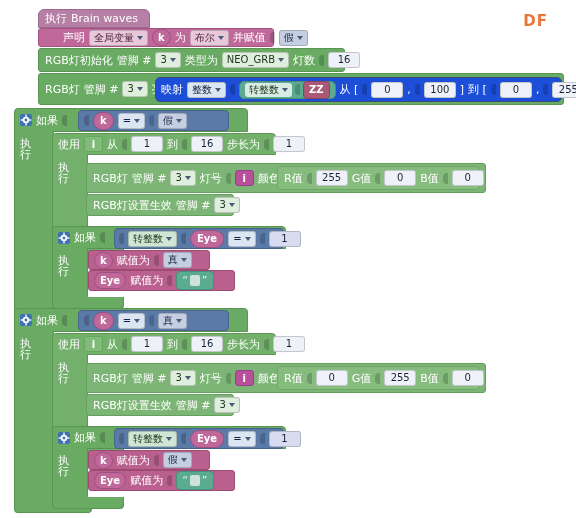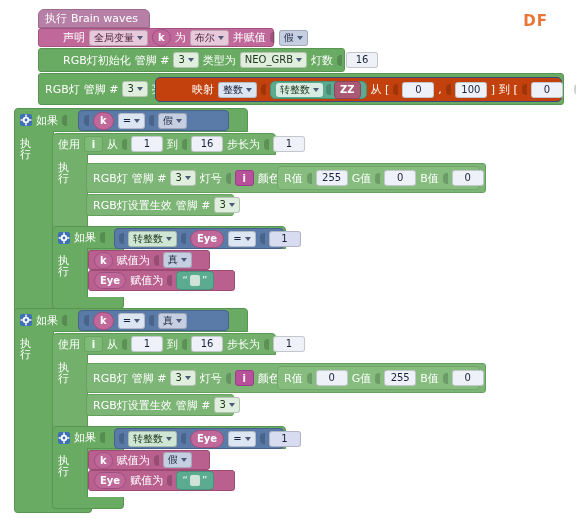--- a/index.html
+++ b/index.html
@@ -17,21 +17,21 @@
   .row{display:flex;align-items:center;gap:4px;white-space:nowrap;height:100%;}
   .lbl{color:#fff;line-height:1;}
 
   
   .c-hat{background:#b57fa6;border:1px solid #9c6a8e;}
   .c-var{background:#c0689a;border:1px solid #a4527f;}
   .c-varD{background:#b9608f;border:1px solid #9d4a75;}
   .c-green{background:#6aab63;border:1px solid #589553;}
   .c-green3{background:#7cb575;border:1px solid #66a05f;}
   .c-blue{background:#5a7aa8;border:1px solid #47628b;}
-  .c-mathdk{background:#c2410c;border:1px solid #3c4a80;padding-left:31px;}
+  .c-mathdk{background:#1d4ed8;border:1px solid #3c4a80;}
   .c-teal{background:#5aab8f;border:1px solid #489078;}
 
   
   .fld{
     display:inline-flex;align-items:center;gap:2px;
     background:#e6ecf5;color:#19213a;border-radius:3px;
     padding:0px 4px;height:14px;line-height:14px;font-size:10px;
     border:1px solid rgba(0,0,0,.18);
   }
   .fld.num{min-width:22px;justify-content:center;background:#eef2f8;}
@@ -117,21 +117,21 @@
       <span class="lbl">并赋值</span>
       <span class="plug"></span>
       <span class="fld onblue" style="background:#c6cfe2;">
         <span>假</span>
           <i class="caret"></i>
       </span>
     </div>
   </div>
 
   <div class="blk c-green" style="left:38px;top:48px;width:307px;height:24px;">
-    <div class="row" style="padding-left:16px;margin-left:8px;">
+    <div class="row" style="padding-left:6px;">
       <span class="lbl">RGB灯初始化</span>
       <span class="lbl">管脚 #</span>
       <span class="fld ongreen">
         <span>3</span>
           <i class="caret"></i>
       </span>
       <span class="lbl">类型为</span>
       <span class="fld ongreen">
         <span>NEO_GRB</span>
           <i class="caret"></i>

